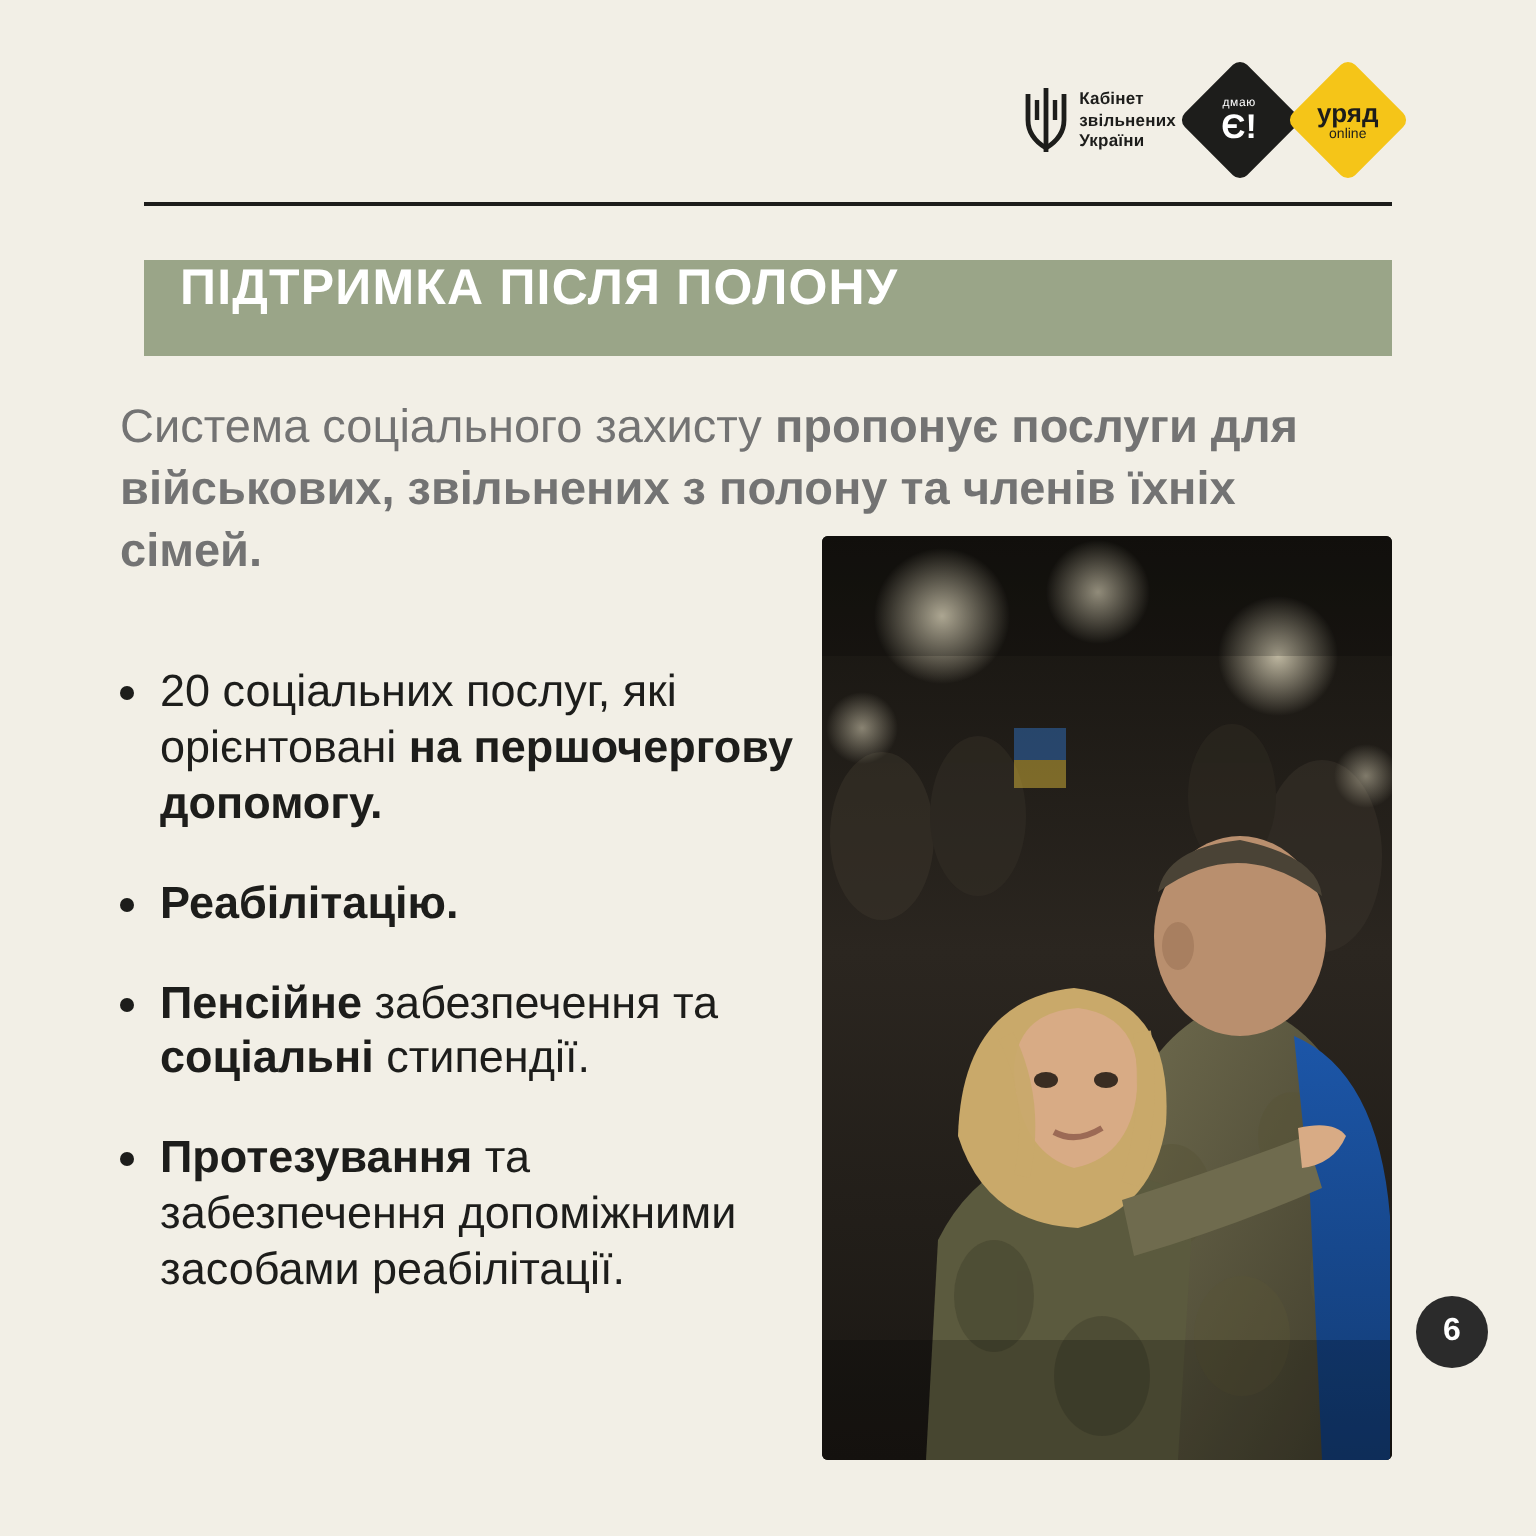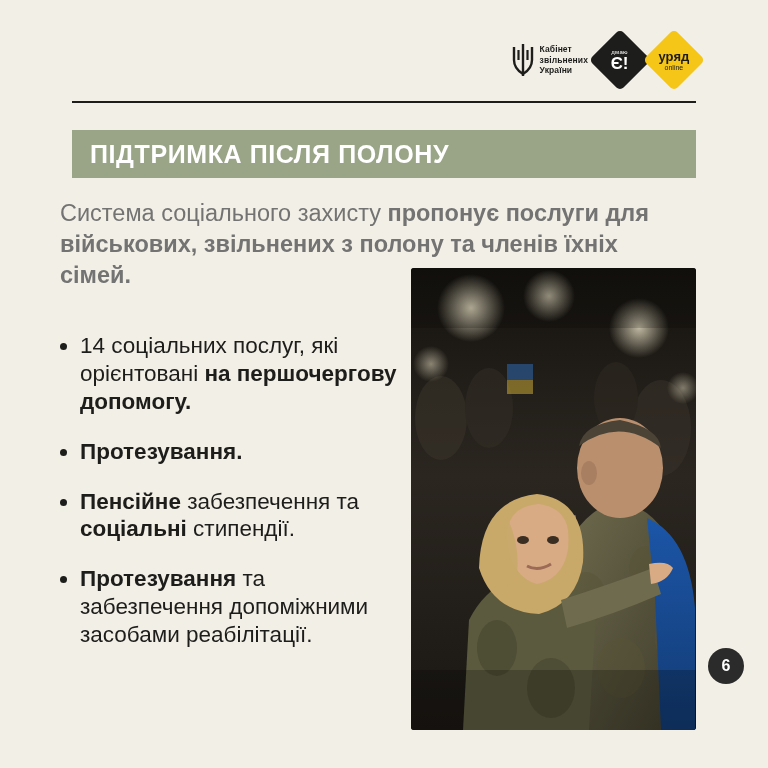--- a/index.html
+++ b/index.html
@@ -112,21 +112,20 @@
 
   
   .title-band {
     position: absolute;
     top: 130px;
     left: 72px;
     width: 624px;
     height: 48px;
     background: #9aa588;
     display: flex;
-    align-items: center;
   }
   .title-band .title-text {
     font-size: 25px;
     font-weight: bold;
     color: #ffffff;
     letter-spacing: 0.6px;
     padding-left: 18px;
   }
 
   
@@ -241,25 +240,25 @@
     <span class="title-text">ПІДТРИМКА ПІСЛЯ ПОЛОНУ</span>
   </div>
 
   <div class="intro">
     <span>Система соціального захисту </span><b>пропонує послуги для військових, звільнених з полону та членів їхніх сімей.</b>
   </div>
 
   <div class="bullets">
 
     <div class="bullet">
-      <span>14 соціальних послуг, які орієнтовані </span><b>на першочергову допомогу.</b>
+      <span>20 соціальних послуг, які орієнтовані </span><b>на першочергову допомогу.</b>
     </div>
 
     <div class="bullet">
-      <b>Протезування.</b>
+      <b>Реабілітацію.</b>
     </div>
 
     <div class="bullet">
       <b>Пенсійне</b><span> забезпечення та </span><b>соціальні</b><span> стипендії.</span>
     </div>
 
     <div class="bullet">
       <b>Протезування</b><span> та забезпечення допоміжними засобами реабілітації.</span>
     </div>
 

